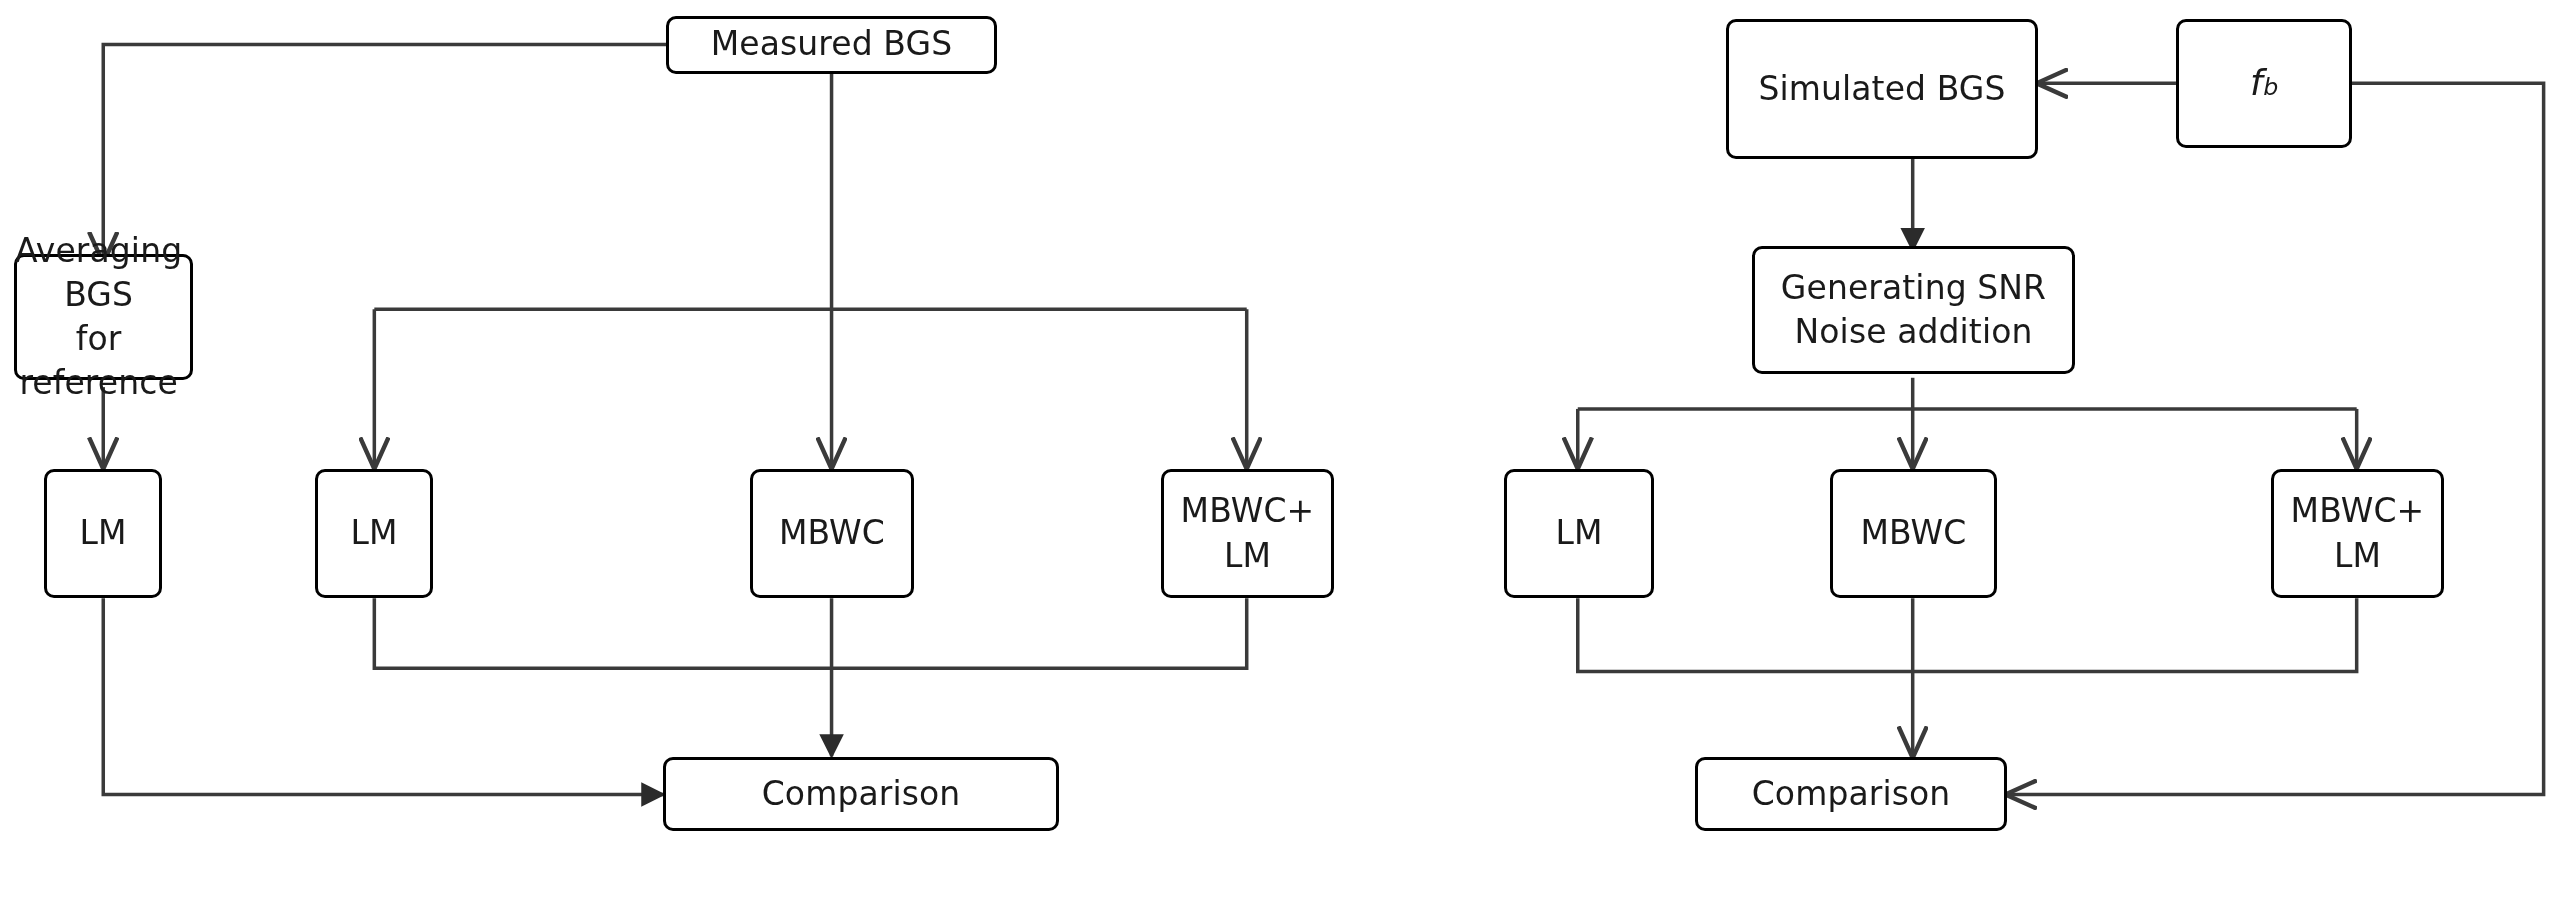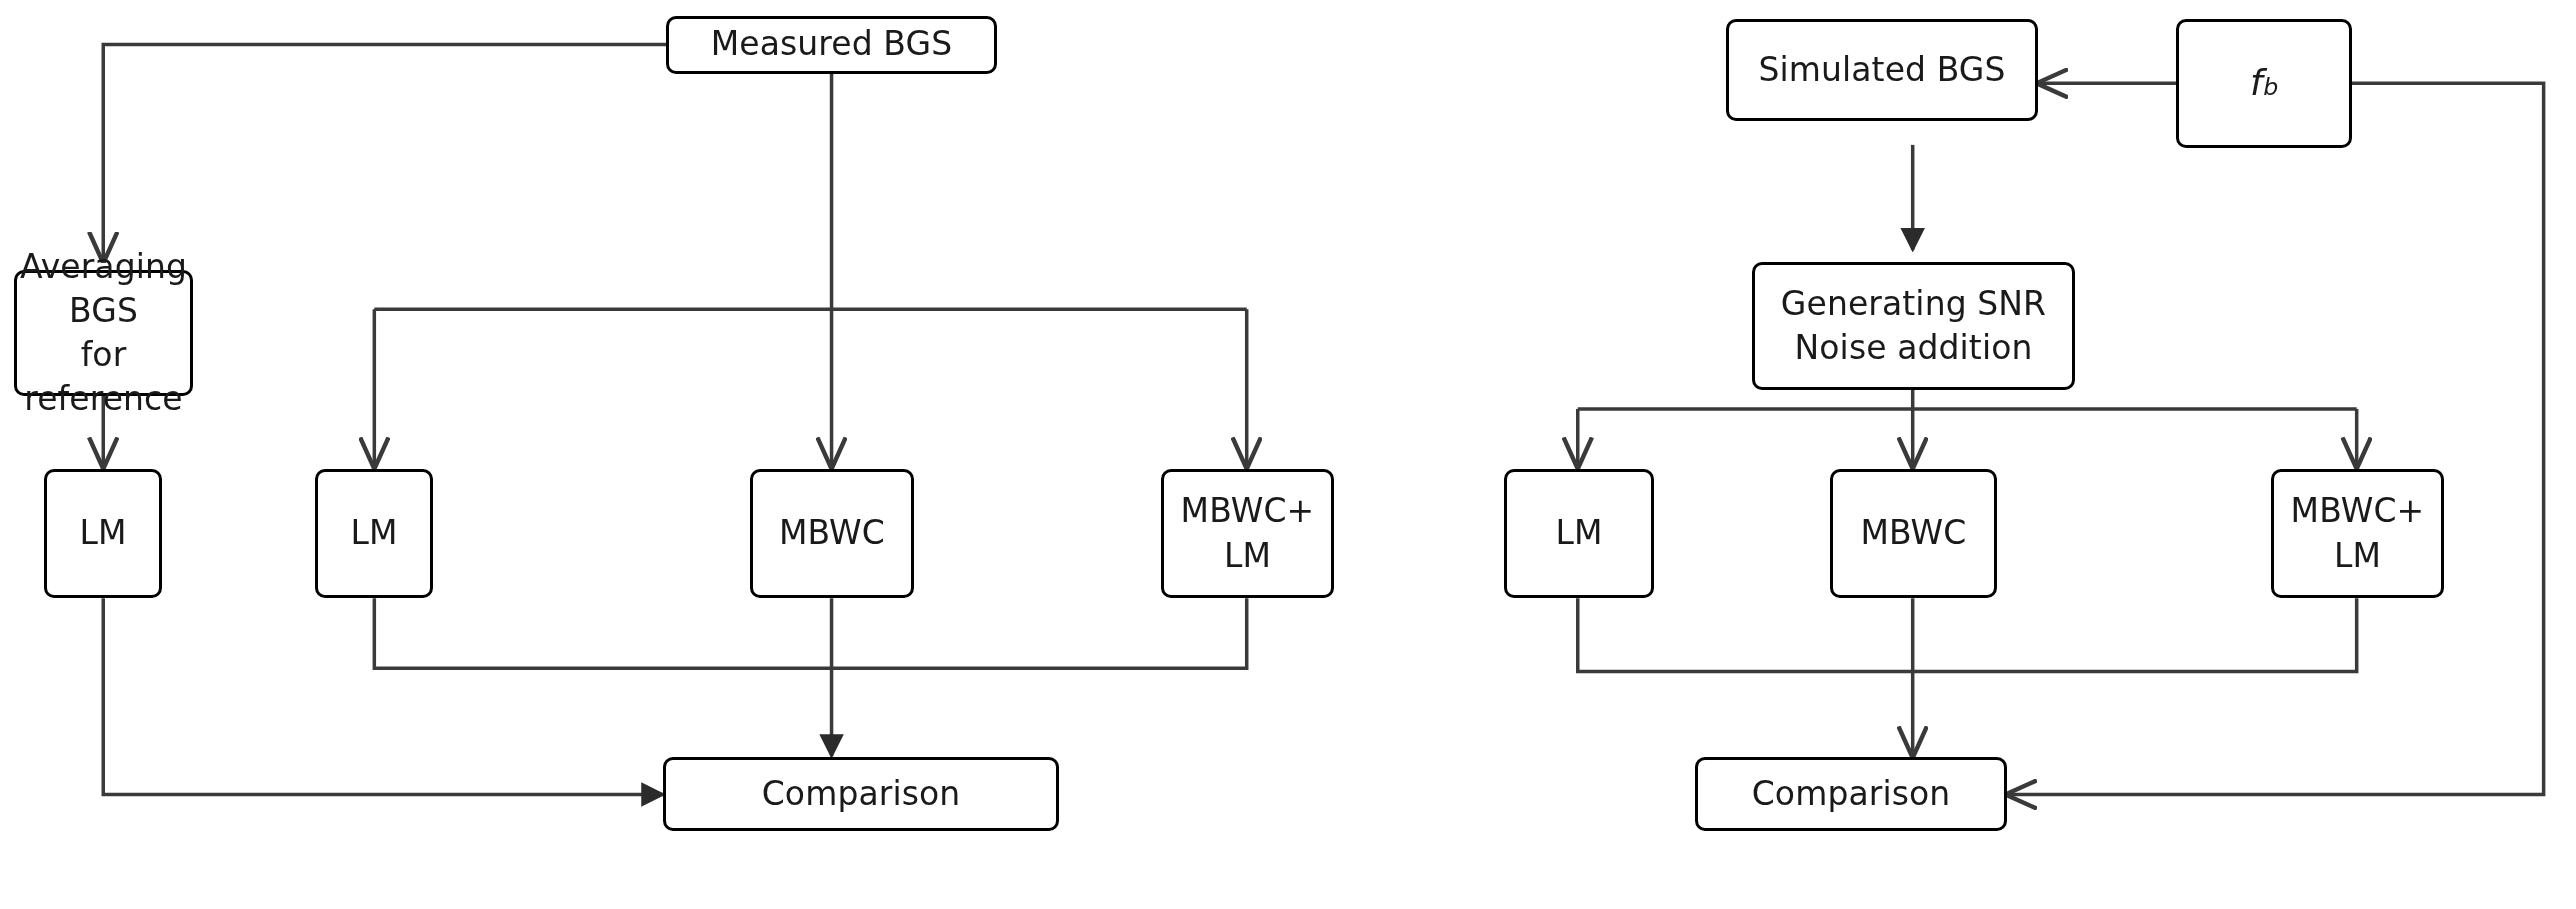--- a/index.html
+++ b/index.html
@@ -100,21 +100,21 @@
 
       <path d="M 3018 107 L 3265 107 L 3265 1020 L 2576 1020" marker-end="url(#ahopen)"></path>
 
     </g>
   </svg>
 
   <div class="node" style="left:666px; top:15.6px; width:331px; height:58px;">
     <span class="txt">Measured BGS</span>
   </div>
 
-  <div class="node" style="left:14px; top:270px; width:179px; height:126px;">
+  <div class="node" style="left:14px; top:254px; width:179px; height:126px;justify-content:flex-end;">
     <span class="txt">Averaging BGS
 for reference</span>
   </div>
 
   <div class="node" style="left:44px; top:469px; width:118px; height:129px;">
     <span class="txt">LM</span>
   </div>
 
   <div class="node" style="left:315px; top:469px; width:118px; height:129px;">
     <span class="txt">LM</span>
@@ -126,30 +126,30 @@
 
   <div class="node" style="left:1161px; top:469px; width:173px; height:129px;">
     <span class="txt">MBWC+
 LM</span>
   </div>
 
   <div class="node" style="left:663px; top:757px; width:396px; height:74px;">
     <span class="txt">Comparison</span>
   </div>
 
-  <div class="node" style="left:1726px; top:18.7px; width:312px; height:102px;">
+  <div class="node" style="left:1726px; top:18.7px; width:312px; height:140px;">
     <span class="txt">Simulated BGS</span>
   </div>
 
   <div class="node italicmath" style="left:2176px; top:18.7px; width:176px; height:129px;">
     <span>f</span>
       <sub>b</sub>
   </div>
 
-  <div class="node" style="left:1752px; top:262px; width:323px; height:128px;">
+  <div class="node" style="left:1752px; top:246px; width:323px; height:128px;">
     <span class="txt">Generating SNR
 Noise addition</span>
   </div>
 
   <div class="node" style="left:1504px; top:469px; width:150px; height:129px;">
     <span class="txt">LM</span>
   </div>
 
   <div class="node" style="left:1830px; top:469px; width:167px; height:129px;">
     <span class="txt">MBWC</span>

